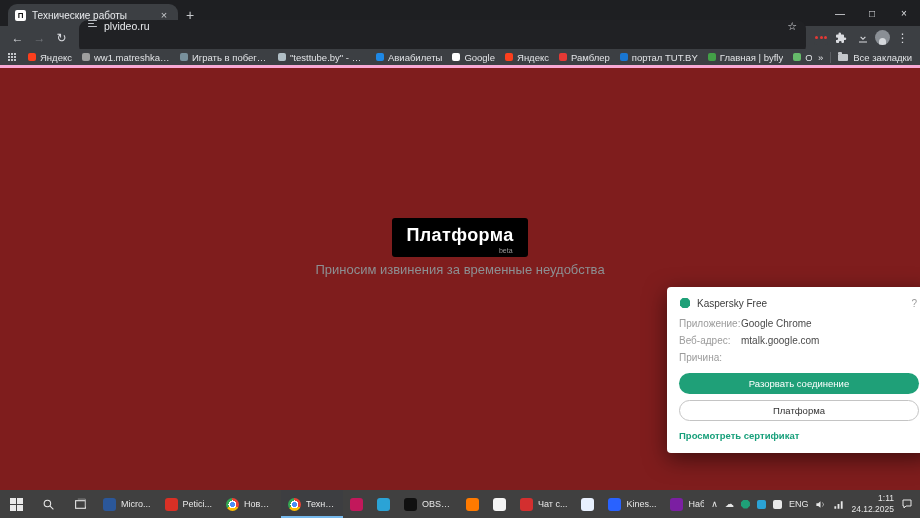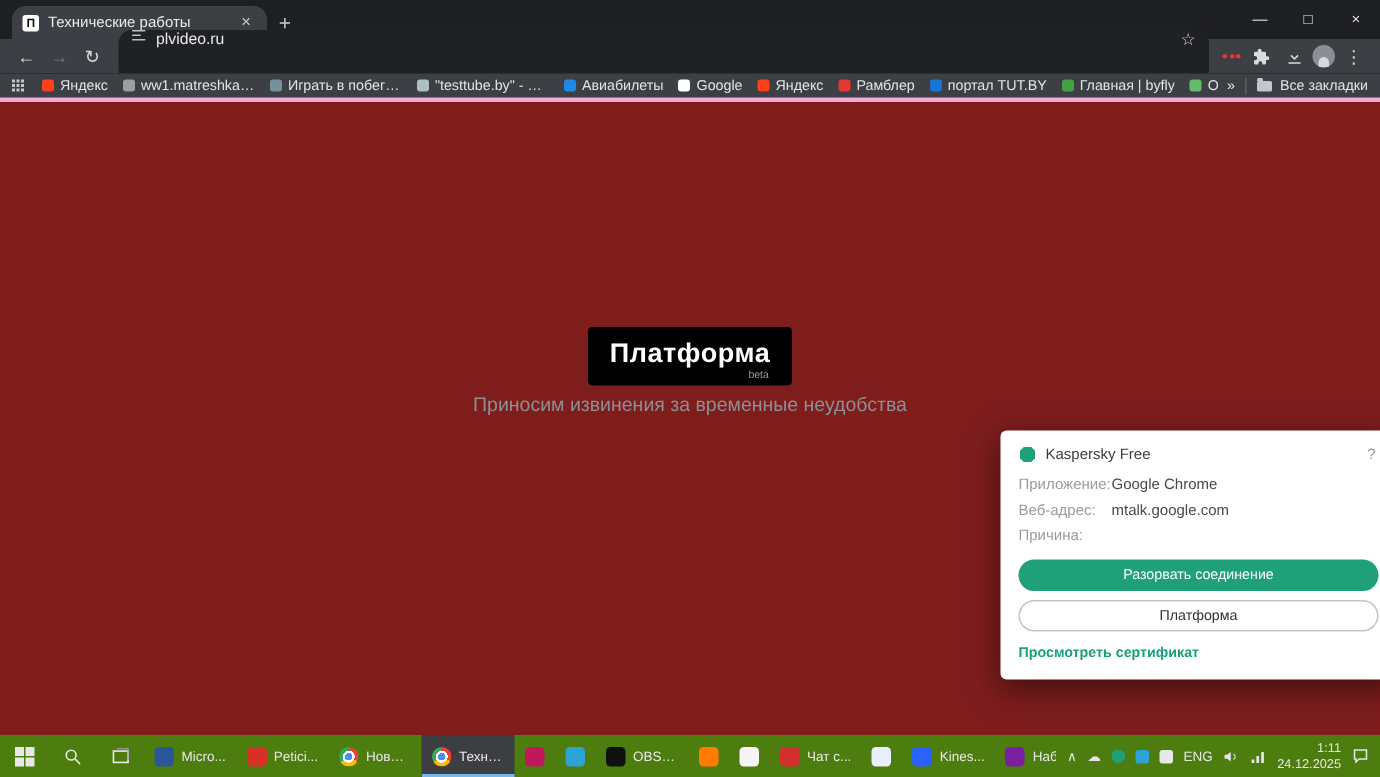--- a/index.html
+++ b/index.html
@@ -62,21 +62,21 @@
   .kasp-title{margin-top:10px;font-size:10.5px;font-weight:bold;color:#1c1c1c;line-height:1.35;}
   .kasp-rows{margin-top:8px;display:grid;grid-template-columns:56px 1fr;gap:4px 6px;font-size:10px;line-height:1.3;}
   .kasp-label{color:#9b9b9b;}
   .kasp-value{color:#4a4a4a;}
   .kasp-btn{margin-top:9px;height:21px;border-radius:11px;display:flex;align-items:center;justify-content:center;font-size:9.5px;}
   .kasp-btn.primary{background:#1fa078;color:#fff;}
   .kasp-btn.secondary{margin-top:6px;background:#fff;border:1px solid #c4c4c4;color:#333;}
   .kasp-link{margin-top:9px;color:#18a07b;font-size:9.5px;font-weight:bold;}
 
   
-  .taskbar{position:absolute;left:0;top:490px;width:100%;height:28px;background:#4d7c0f;display:flex;align-items:stretch;}
+  .taskbar{position:absolute;left:0;top:490px;width:100%;height:28px;background:#404040;display:flex;align-items:stretch;}
   .tb-btn{width:32px;display:flex;align-items:center;justify-content:center;flex:none;}
   .win-logo{display:grid;grid-template-columns:6px 6px;grid-auto-rows:6px;gap:1px;}
   .win-logo i{background:#e8e8e8;display:block;}
   .tb-apps{display:flex;align-items:stretch;min-width:0;overflow:hidden;}
   .tb-app{display:flex;align-items:center;gap:5px;padding:0 7px;max-width:62px;flex:none;}
   .tb-app.active{background:#3d3e41;box-shadow:inset 0 -2px 0 #76b9ed;}
   .app-ic{width:13px;height:13px;border-radius:3px;flex:none;display:block;}
   .app-ic.ic-chrome{border-radius:50%;background:
       radial-gradient(circle at 50% 50%, #4e8df5 0 2.5px, #fff 2.5px 4px, rgba(0,0,0,0) 4px),
       conic-gradient(#ea4335 0 33%, #fbbc05 0 66%, #34a853 0 100%);}

